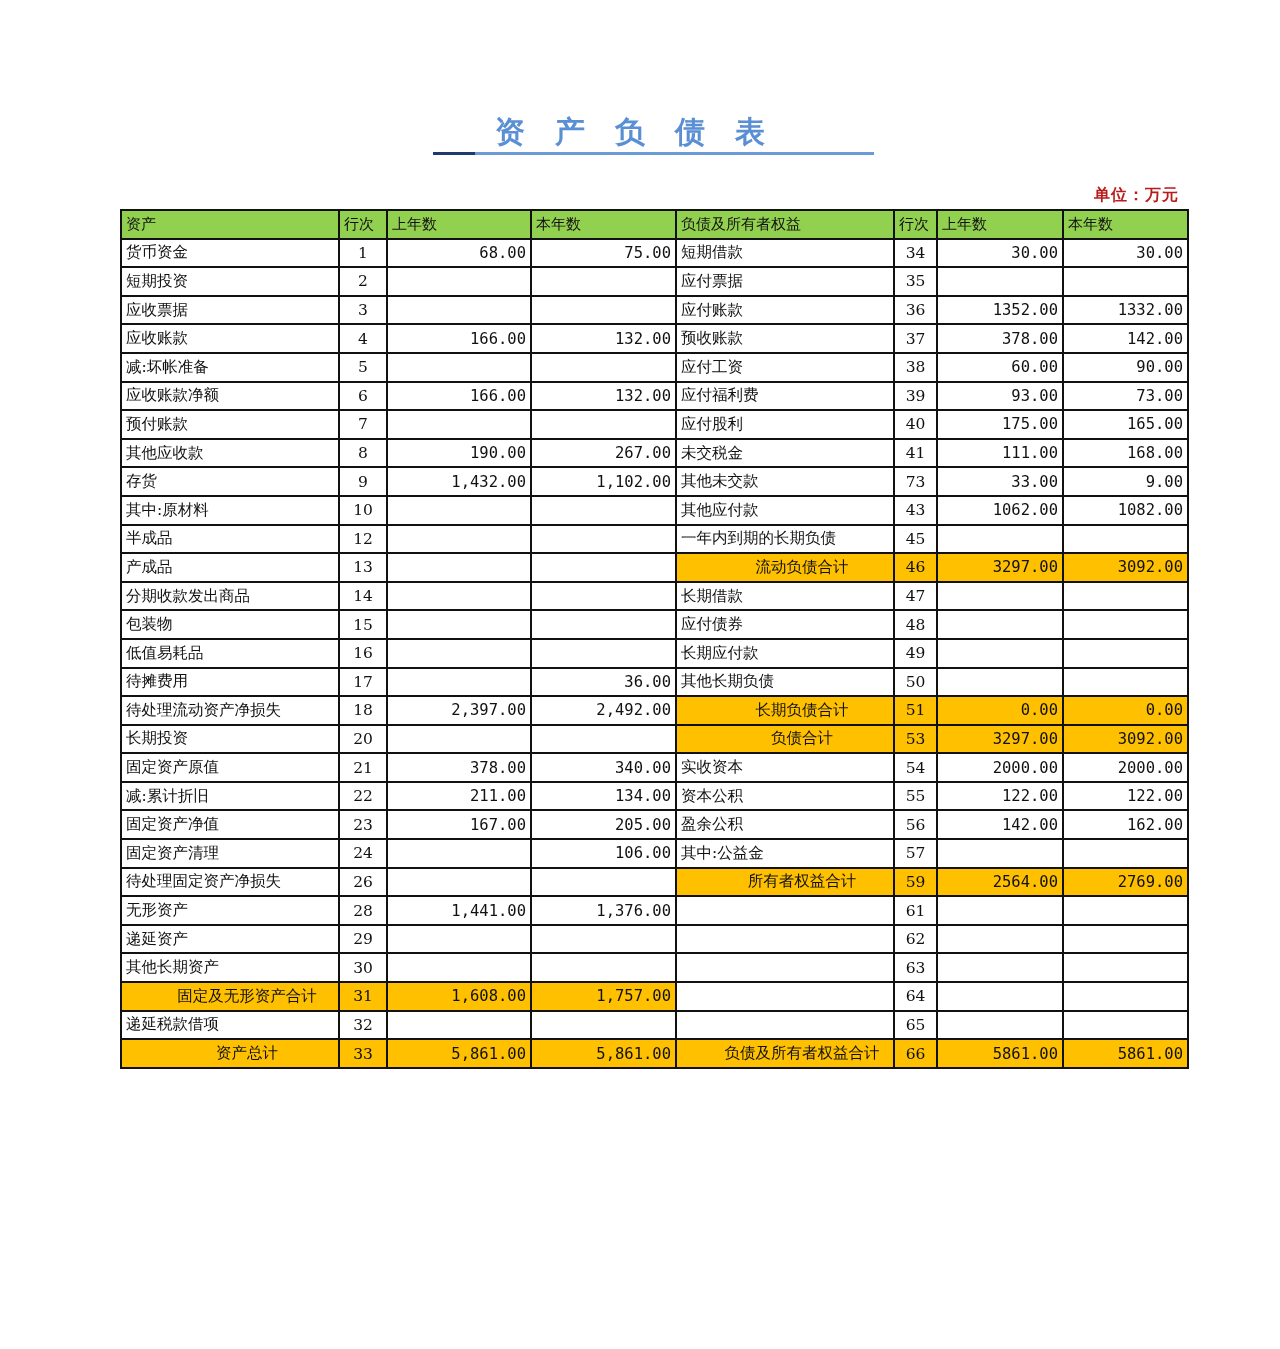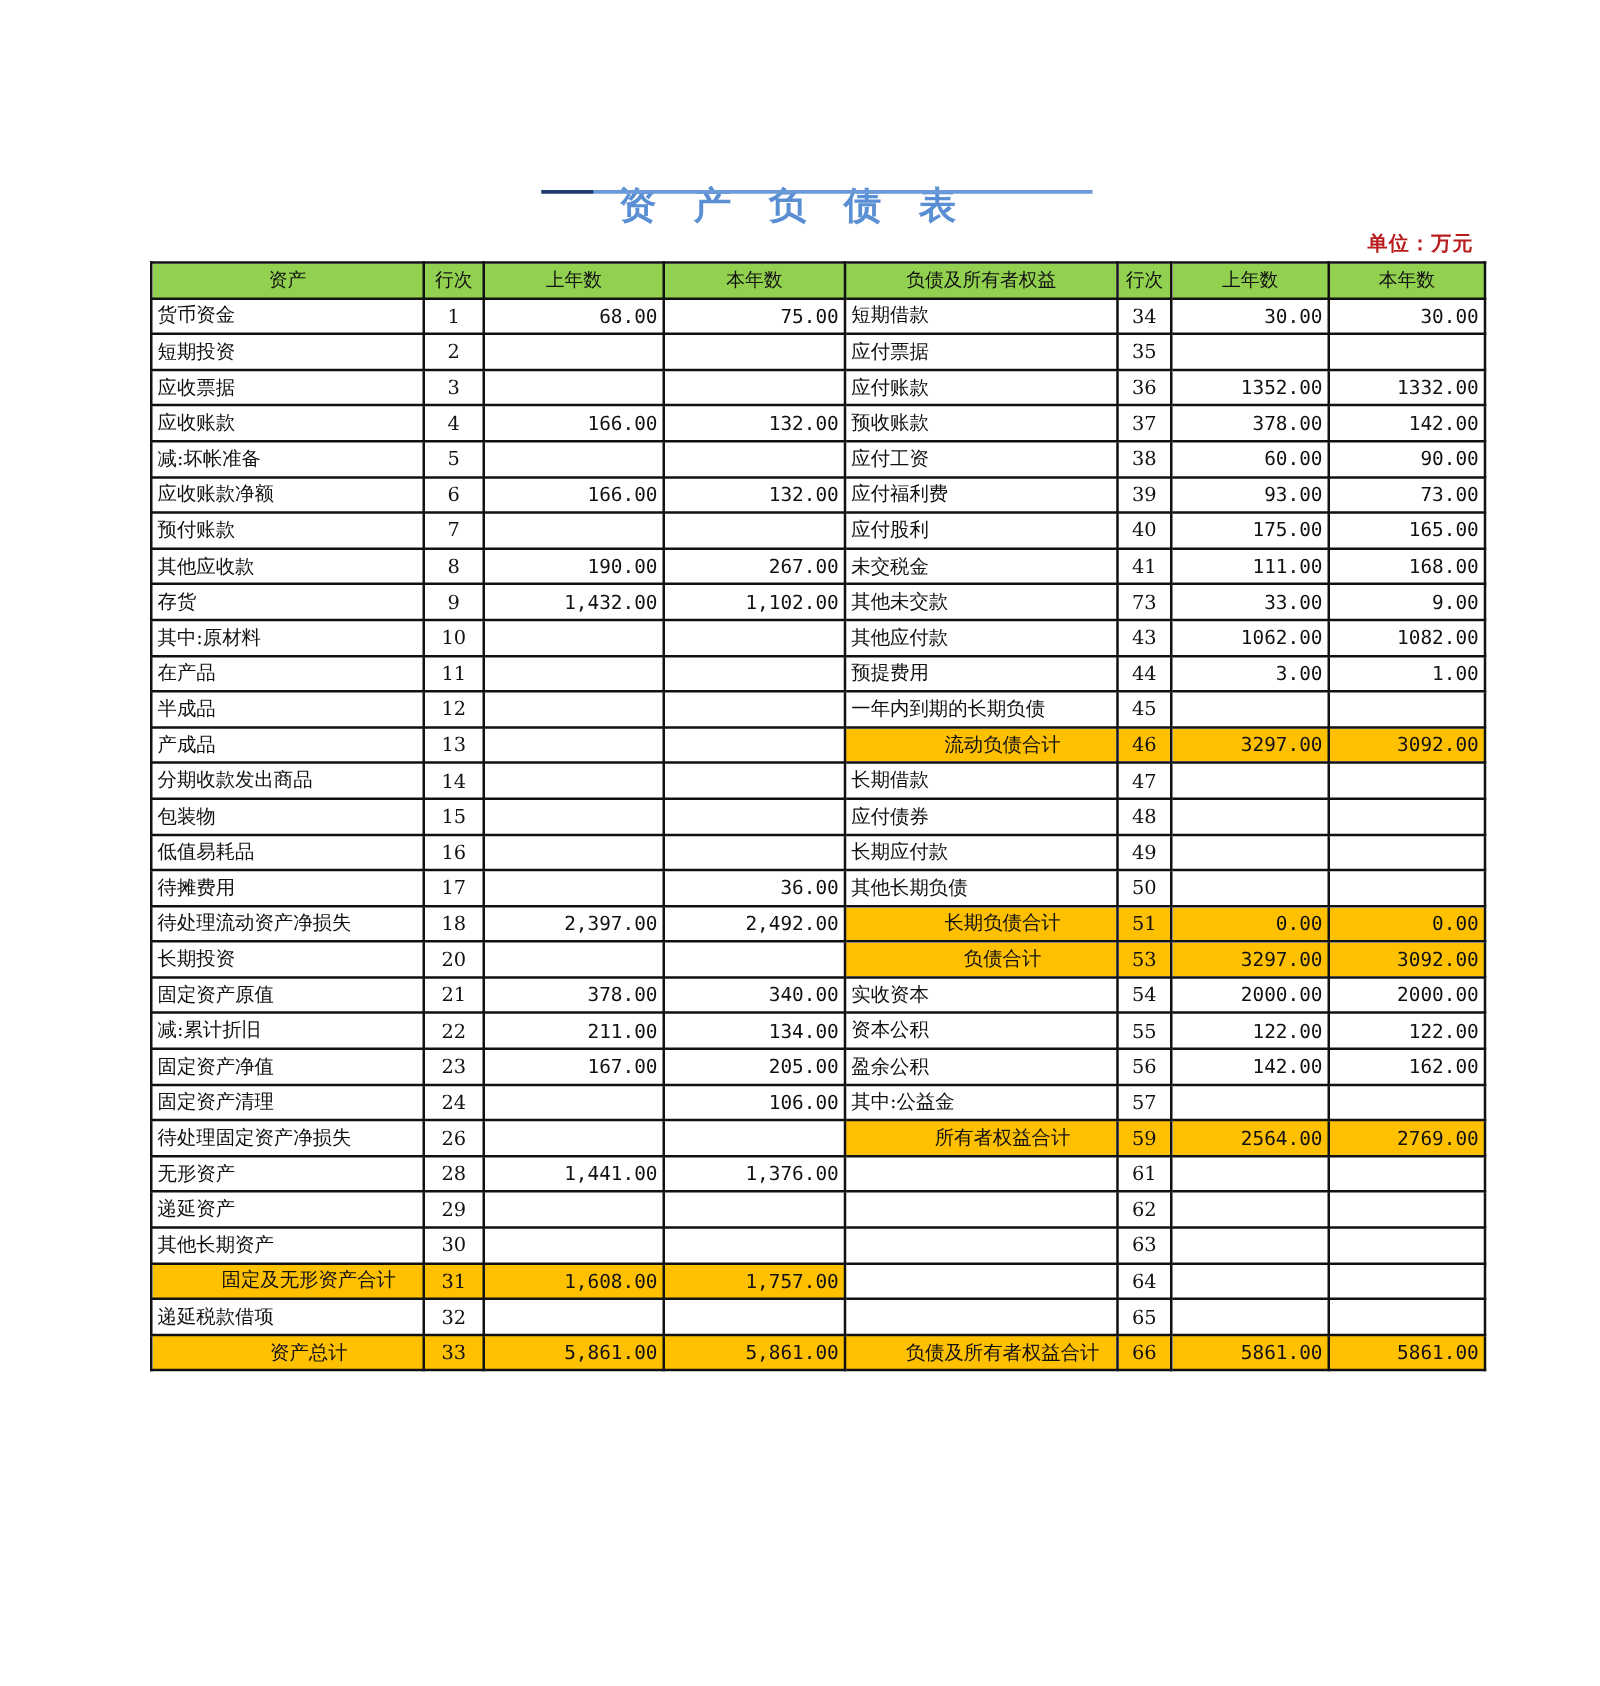--- a/index.html
+++ b/index.html
@@ -1,24 +1,24 @@
 <!DOCTYPE html>
 <html><head>
 <meta charset="utf-8">
 <style>
   html, body { margin: 0; padding: 0; background: #ffffff; }
   body { width: 1280px; height: 1349px; position: relative; font-family: "DejaVu Serif", "Liberation Serif", serif; color: #111; }
   .title-wrap { position: absolute; left: 433px; top: 110px; width: 441px; height: 46px; }
-  .title-text { position: absolute; left: 62px; top: 2px; font-family: "DejaVu Sans", "Liberation Sans", sans-serif; font-size: 30px; font-weight: bold; color: #5b8fd4; letter-spacing: 30px; white-space: nowrap; margin-top: 32px; }
+  .title-text { position: absolute; left: 62px; top: 2px; font-family: "DejaVu Sans", "Liberation Sans", sans-serif; font-size: 30px; font-weight: bold; color: #5b8fd4; letter-spacing: 30px; white-space: nowrap; }
   .title-line-dark { position: absolute; left: 0; top: 42px; width: 42px; height: 3px; background: #1f3a6e; }
   .title-line-light { position: absolute; left: 42px; top: 42px; width: 399px; height: 3px; background: #6b9ad8; }
   .unit { position: absolute; right: 101px; top: 185px; font-family: "DejaVu Sans", "Liberation Sans", sans-serif; font-size: 16px; font-weight: bold; color: #b91c1c; letter-spacing: 1px; }
   table.sheet { position: absolute; left: 120px; top: 209px; border-collapse: collapse; table-layout: fixed; width: 1067px; }
   table.sheet td, table.sheet th { border: 2px solid #111; height: 26.6px; padding: 0 4px; font-size: 15.5px; font-weight: normal; white-space: nowrap; overflow: hidden; }
-  table.sheet th { background: #92d050; text-align: center; font-family: "DejaVu Sans", "Liberation Sans", sans-serif; font-size: 15px; }
+  table.sheet th { background: #92d050; text-align: left; font-family: "DejaVu Sans", "Liberation Sans", sans-serif; font-size: 15px; }
   td.name { text-align: left; }
   td.num { text-align: center; }
   td.val { text-align: right; padding-right: 12px; font-family: "DejaVu Sans Mono", "Liberation Mono", monospace; font-size: 14.5px; }
   tr td.hl { background: #ffc000; }
   td.name.hl { text-align: center; padding-left: 38px; }
 </style>
 </head>
 <body>
 
 <div class="title-wrap">
@@ -147,30 +147,20 @@
     <td class="name">其中:原材料</td>
     <td class="num">10</td>
     <td class="val"></td>
     <td class="val"></td>
     <td class="name">其他应付款</td>
     <td class="num">43</td>
     <td class="val">1062.00</td>
     <td class="val">1082.00</td>
   </tr>
       <tr>
-    <td class="name">在产品</td>
-    <td class="num">11</td>
-    <td class="val"></td>
-    <td class="val"></td>
-    <td class="name">预提费用</td>
-    <td class="num">44</td>
-    <td class="val">3.00</td>
-    <td class="val">1.00</td>
-  </tr>
-      <tr>
     <td class="name">半成品</td>
     <td class="num">12</td>
     <td class="val"></td>
     <td class="val"></td>
     <td class="name">一年内到期的长期负债</td>
     <td class="num">45</td>
     <td class="val"></td>
     <td class="val"></td>
   </tr>
       <tr>

